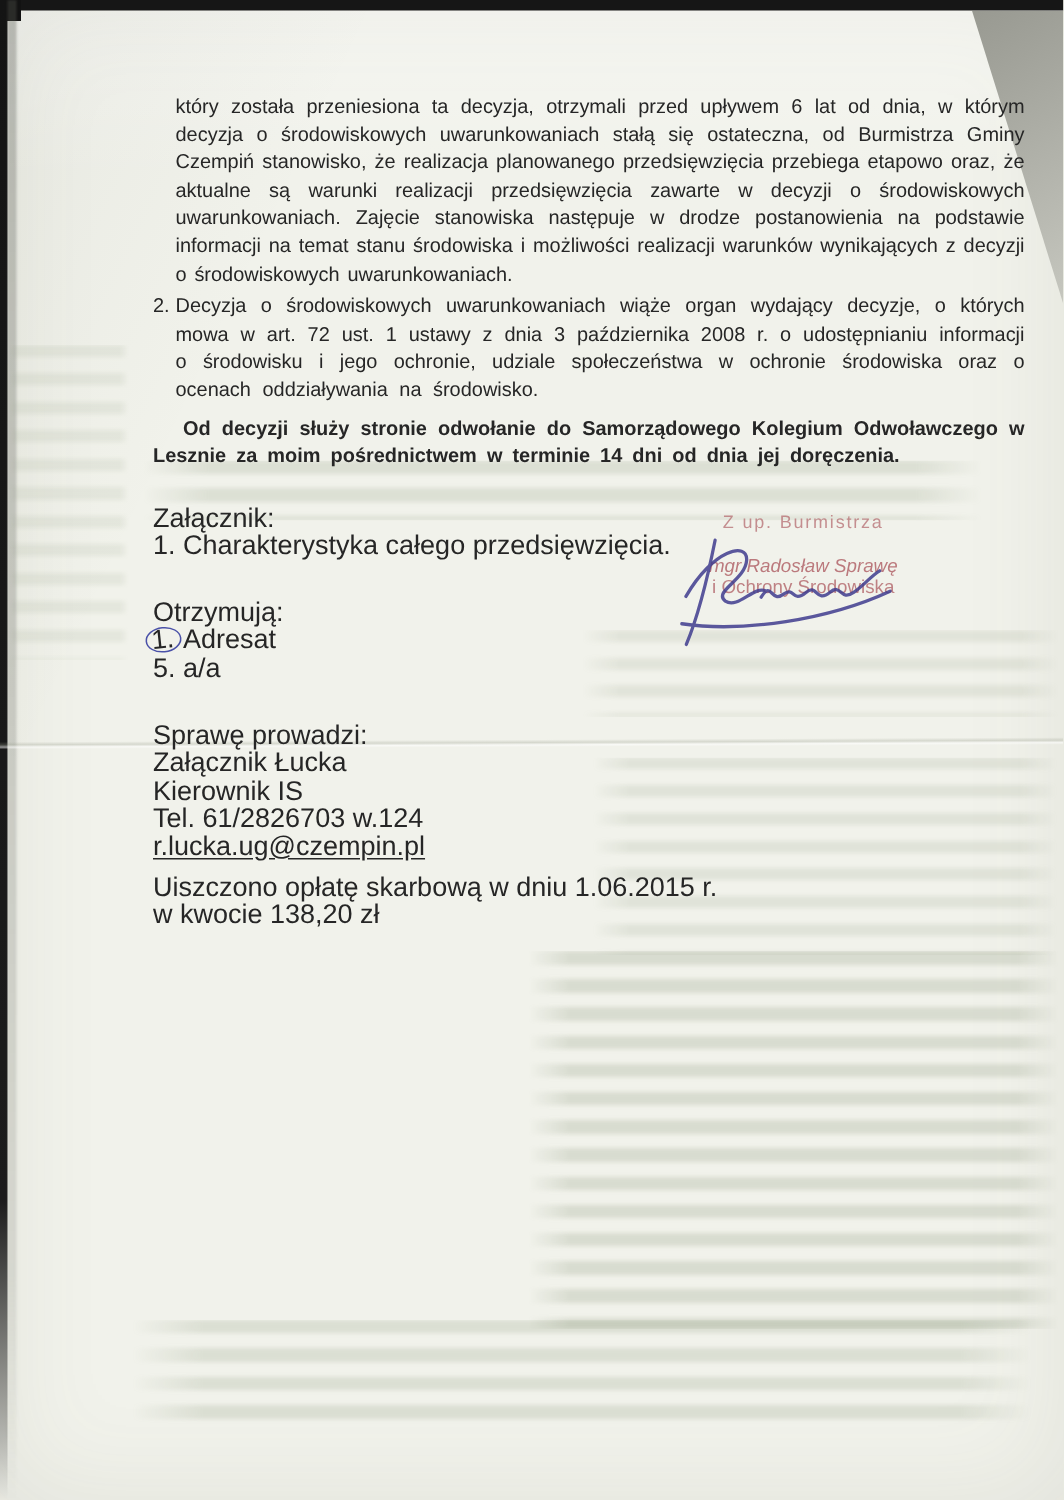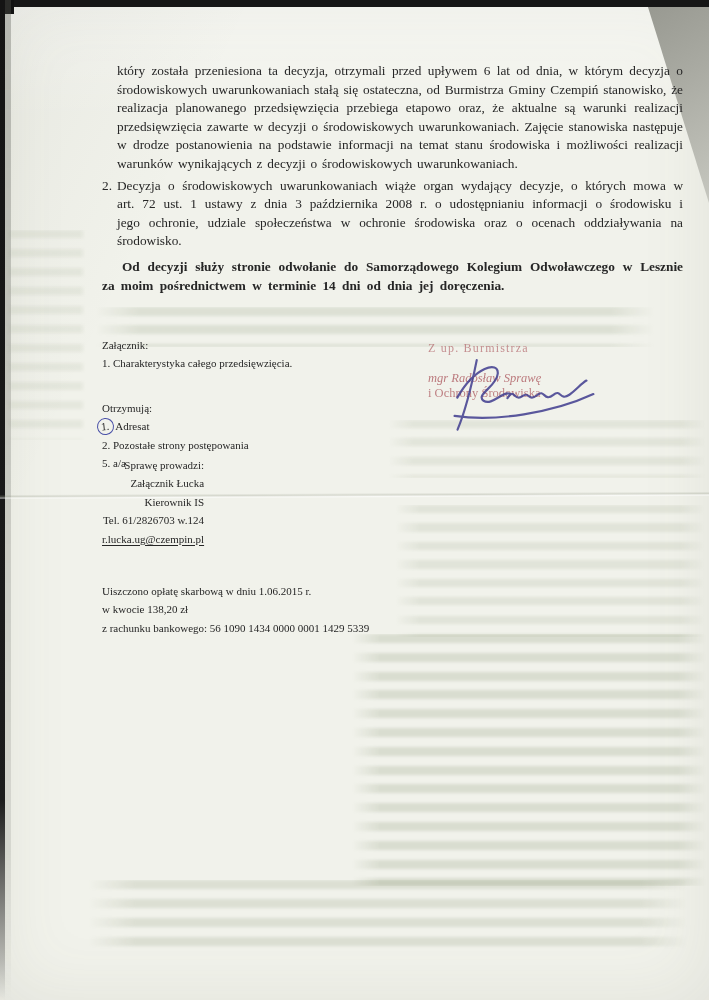--- a/index.html
+++ b/index.html
@@ -1,19 +1,19 @@
 <!DOCTYPE html>
 <html><head>
 <meta charset="utf-8">
 <style>
   html,body { margin:0; padding:0; background:#e8e9e3; }
   .scan {
     position:relative; width:709px; height:1000px; overflow:hidden;
     background:#f1f2eb;
-    font-family:Liberation Serif, serif;
+    font-family:Liberation Sans, sans-serif;
     color:#262626;
     box-shadow: inset 0 0 70px rgba(95,100,82,0.10);
   }
   
   .top-band { position:absolute; left:0; top:0; width:709px; height:7px; background:#161616; }
   .corner-notch { position:absolute; left:0; top:0; width:14px; height:14px; background:#121212; }
   .left-strip { position:absolute; left:0; top:0; width:5px; height:100%;
     background:linear-gradient(to bottom,#141414 0%,#1c1c1c 80%,rgba(30,30,30,0.25) 96%,rgba(30,30,30,0) 100%); }
   .left-strip-soft { position:absolute; left:5px; top:0; width:6px; height:100%;
     background:linear-gradient(to bottom,rgba(90,92,85,0.35),rgba(120,122,112,0.18) 85%,rgba(120,122,112,0) 100%); filter:blur(0.6px); }
@@ -41,30 +41,30 @@
     background:repeating-linear-gradient(to bottom,rgba(115,130,95,0.17) 0 9px,rgba(0,0,0,0) 9px 19px); }
   .bleed-f { left:6px; top:230px; width:80px; height:210px;
     background:repeating-linear-gradient(to bottom,rgba(120,135,100,0.10) 0 8px,rgba(0,0,0,0) 8px 19px); }
   
   .body-text { position:absolute; left:102px; top:62px; width:581px;
     font-size:13.3px; line-height:18.6px; text-align:justify; }
   .para-cont { padding-left:15px; word-spacing:1.5px; margin:0; }
   .list-item { position:relative; padding-left:15px; word-spacing:4px; margin-top:3px; }
   .list-item .num { position:absolute; left:0; top:0; word-spacing:normal; }
   .appeal { font-weight:bold; text-indent:20px; word-spacing:3px; margin-top:7px; }
-  .block { position:absolute; font-size:11px; line-height:18.4px; }
+  .block { position:absolute; font-size:18px; line-height:18.4px; }
   .attachment { left:102px; top:336px; }
   .recipients { left:102px; top:399px; }
-  .contact { left:102px; top:456px;text-align:right; }
+  .contact { left:102px; top:481px; }
   .payment { left:102px; top:582px; }
   .underline { text-decoration:underline; text-underline-offset:2px; }
   .circle-mark { display:inline-block; border:1.6px solid #4a51a8; border-radius:50%;
     padding:0 4px 1px 3px; margin:0 1px 0 -5px; transform:rotate(-6deg); line-height:14px; }
   
-  .stamp { position:absolute; left:428px; top:341px; width:215px; text-align:left; color:#b2656a; }
+  .stamp { position:absolute; left:428px; top:341px; width:215px; text-align:center; color:#b2656a; }
   .stamp-auth { font-size:12px; letter-spacing:1.2px; opacity:.7; margin-bottom:15px; }
   .stamp-name { font-size:12.5px; font-style:italic; opacity:.85; }
   .stamp-title { font-size:12.5px; opacity:.8; white-space:nowrap; }
   .signature { position:absolute; left:443px; top:347px; transform:rotate(-4deg); opacity:.85; }
 </style>
 </head>
 <body>
 
 <div class="scan">
 
@@ -110,31 +110,29 @@
       <path d="M64 50 C 72 39, 70 55, 79 49 C 87 44, 84 56, 94 49 C 102 43, 100 57, 110 50 C 118 44, 116 57, 126 51 C 134 46, 138 41, 144 38"></path>
       <path d="M10 64 C 50 73, 108 68, 150 52"></path>
     </g>
   </svg>
 
   <div class="block recipients">
     <div>Otrzymują:</div>
     <div>
       <span class="circle-mark"><span>1.</span></span><span>Adresat</span>
     </div>
-    <div>2. Pozostałe strony postępowania</div>
     <div>5. a/a</div>
   </div>
 
   <div class="block contact">
     <div>Sprawę prowadzi:</div>
     <div>Załącznik Łucka</div>
     <div>Kierownik IS</div>
     <div>Tel. 61/2826703 w.124</div>
     <div class="underline">r.lucka.ug@czempin.pl</div>
   </div>
 
   <div class="block payment">
     <div>Uiszczono opłatę skarbową w dniu 1.06.2015 r.</div>
     <div>w kwocie 138,20 zł</div>
-    <div>z rachunku bankowego: 56 1090 1434 0000 0001 1429 5339</div>
   </div>
 
 </div>
 
 </body></html>

